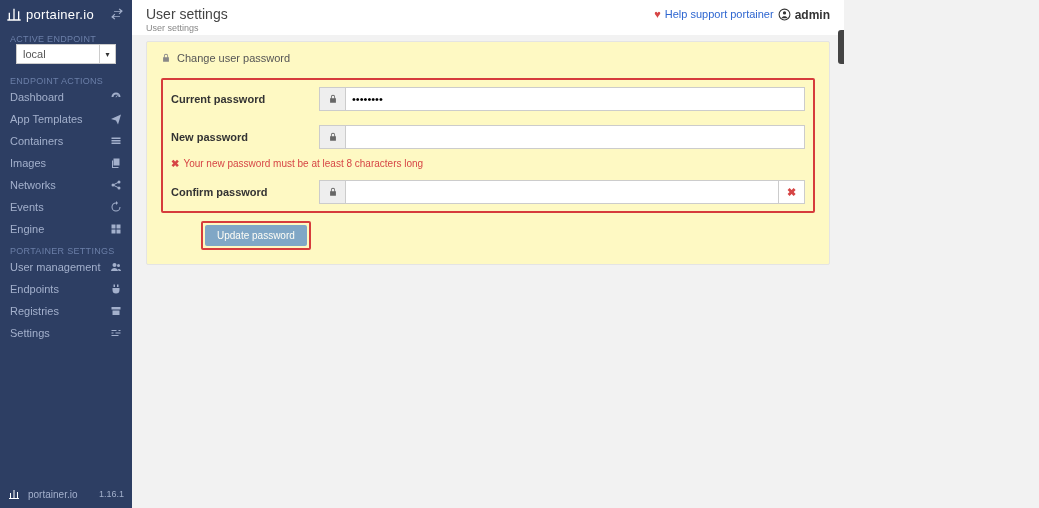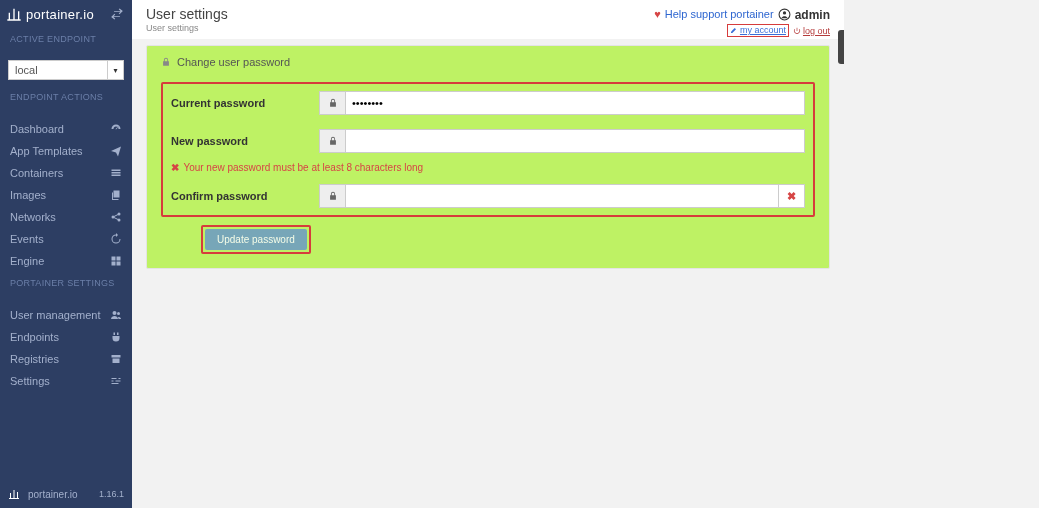--- a/index.html
+++ b/index.html
@@ -5,22 +5,22 @@
 * { margin: 0; padding: 0; box-sizing: border-box; }
 body { font-family: Arial, sans-serif; font-size: 12px; background: #f2f2f2; color: #333; }
 .app { display: flex; height: 508px; width: 844px; overflow: hidden; position: relative; }
 
 
 .sidebar { width: 132px; background: #2d3e63; color: #a3b0cc; display: flex; flex-direction: column; font-size: 11px; position: relative; }
 .sidebar-header { display: flex; align-items: center; justify-content: space-between; padding: 6px 8px 6px 6px; background: #2d3e63; }
 .logo { display: flex; align-items: center; color: #fff; font-size: 13px; font-weight: 400; letter-spacing: .3px; }
 .logo-icon { width: 16px; height: 16px; margin-right: 4px; fill: #fff; }
 .swap-icon { fill: #a3b0cc; cursor: pointer; }
-.section-label { font-size: 9px; color: #6b7fa8; padding: 6px 10px 16px; letter-spacing: .3px; }
-.endpoint-select { display: flex; margin: 0 8px 6px; justify-content: space-between; }
+.section-label { font-size: 9px; color: #6b7fa8; padding: 6px 10px 0; letter-spacing: .3px; }
+.endpoint-select { display: flex; margin: 0 16px 6px; justify-content: space-between; }
 .endpoint-select input { flex: 1; width: 100%; height: 20px; border: 1px solid #ccc; font-size: 11px; padding: 2px 6px; color: #555; background: #fff; }
 .endpoint-caret { width: 16px; height: 20px; background: #fff; border: 1px solid #ccc; border-left: 0; display: flex; align-items: center; justify-content: center; font-size: 8px; color: #333; cursor: pointer; }
 .nav-item { display: flex; align-items: center; justify-content: space-between; padding: 5px 10px; color: #a3b0cc; cursor: pointer; }
 .nav-item .nav-label { flex: 1; }
 .nav-item .nav-icon { width: 12px; height: 12px; fill: #a3b0cc; }
 .sidebar-footer { position: absolute; bottom: 4px; left: 0; width: 100%; display: flex; align-items: center; padding: 4px 8px; color: #a3b0cc; font-size: 10px; }
 .sidebar-footer .logo-icon { width: 12px; height: 12px; }
 .version { margin-left: auto; font-size: 9px; }
 
 
@@ -34,21 +34,21 @@
 .user-line { color: #333; display: flex; align-items: center; gap: 4px; justify-content: flex-end; margin-top: 2px; font-size: 12px; font-weight: 700; }
 .user-icon { width: 13px; height: 13px; fill: #333; }
 .link-row { font-size: 9px; display: flex; gap: 4px; align-items: center; justify-content: flex-end; margin-top: 2px; }
 .link-row a { color: #3a6fd8; text-decoration: underline; cursor: pointer; display: inline-flex; align-items: center; gap: 2px; }
 .link-row .mini-icon { width: 8px; height: 8px; fill: #3a6fd8; }
 .link-row .logout-link { color: #b53b3b; }
 .link-row .logout-link .mini-icon { fill: #b53b3b; }
 .my-account-hl { border: 1px solid #d63c3c; padding: 0 2px; }
 
 .content { padding: 6px 14px 14px; background: #f2f2f2; flex: 1; }
-.panel { background: #bef264; border: 1px solid #e4e4e4; border-radius: 2px; }
+.panel { background: #fef9c3; border: 1px solid #e4e4e4; border-radius: 2px; }
 .panel-header { padding: 10px 14px; font-size: 11px; color: #555; display: flex; align-items: center; gap: 6px; }
 .panel-header .lock { width: 10px; height: 10px; fill: #888; }
 .panel-body { padding: 4px 14px 14px; }
 
 .form-area { border: 2px solid #d63c3c; border-radius: 2px; padding: 0; }
 .form-row { display: flex; align-items: center; padding: 7px 8px; }
 .form-label { width: 148px; font-size: 11px; font-weight: 700; color: #333; }
 .input-group { flex: 1; display: flex; align-items: stretch; }
 .input-addon { width: 26px; background: #eee; border: 1px solid #ccc; border-right: 0; display: flex; align-items: center; justify-content: center; }
 .input-addon svg { width: 10px; height: 10px; fill: #666; }
@@ -184,36 +184,20 @@
         <div class="support-line">
           <span class="heart">♥</span>
           <a style="text-decoration:none;">Help support portainer</a>
           <svg class="user-icon" viewBox="0 0 24 24">
               <circle cx="12" cy="12" r="10" fill="none" stroke="#333" stroke-width="2"></circle>
               <circle cx="12" cy="9" r="3"></circle>
               <path d="M6 19c1-3 4-4 6-4s5 1 6 4"></path>
             </svg>
           <span class="user-line" style="display:inline;">admin</span>
         </div>
-        <div class="link-row">
-          <span class="my-account-hl">
-            <a>
-              <svg class="mini-icon" viewBox="0 0 24 24">
-                  <path d="M3 17l11-11 4 4L7 21H3z"></path>
-                </svg>
-              <span>my account</span>
-            </a>
-          </span>
-          <a class="logout-link">
-            <svg class="mini-icon" viewBox="0 0 24 24">
-                <path d="M11 2h2v10h-2zM5 6a9 9 0 1014 0l-1.4 1.4a7 7 0 11-11.2 0z"></path>
-              </svg>
-            <span>log out</span>
-          </a>
-        </div>
       </div>
     </div>
 
     <div class="content">
       <div class="panel">
         <div class="panel-header">
           <svg class="lock" viewBox="0 0 24 24">
               <path d="M7 10V7a5 5 0 0110 0v3h2v11H5V10zm2 0h6V7a3 3 0 00-6 0z"></path>
             </svg>
           <span>Change user password</span>

